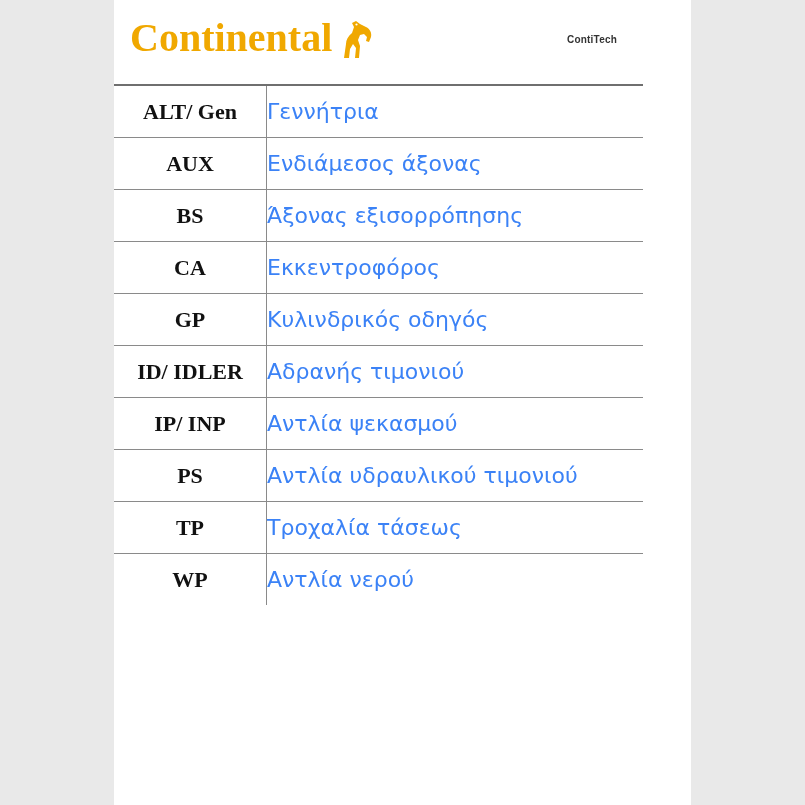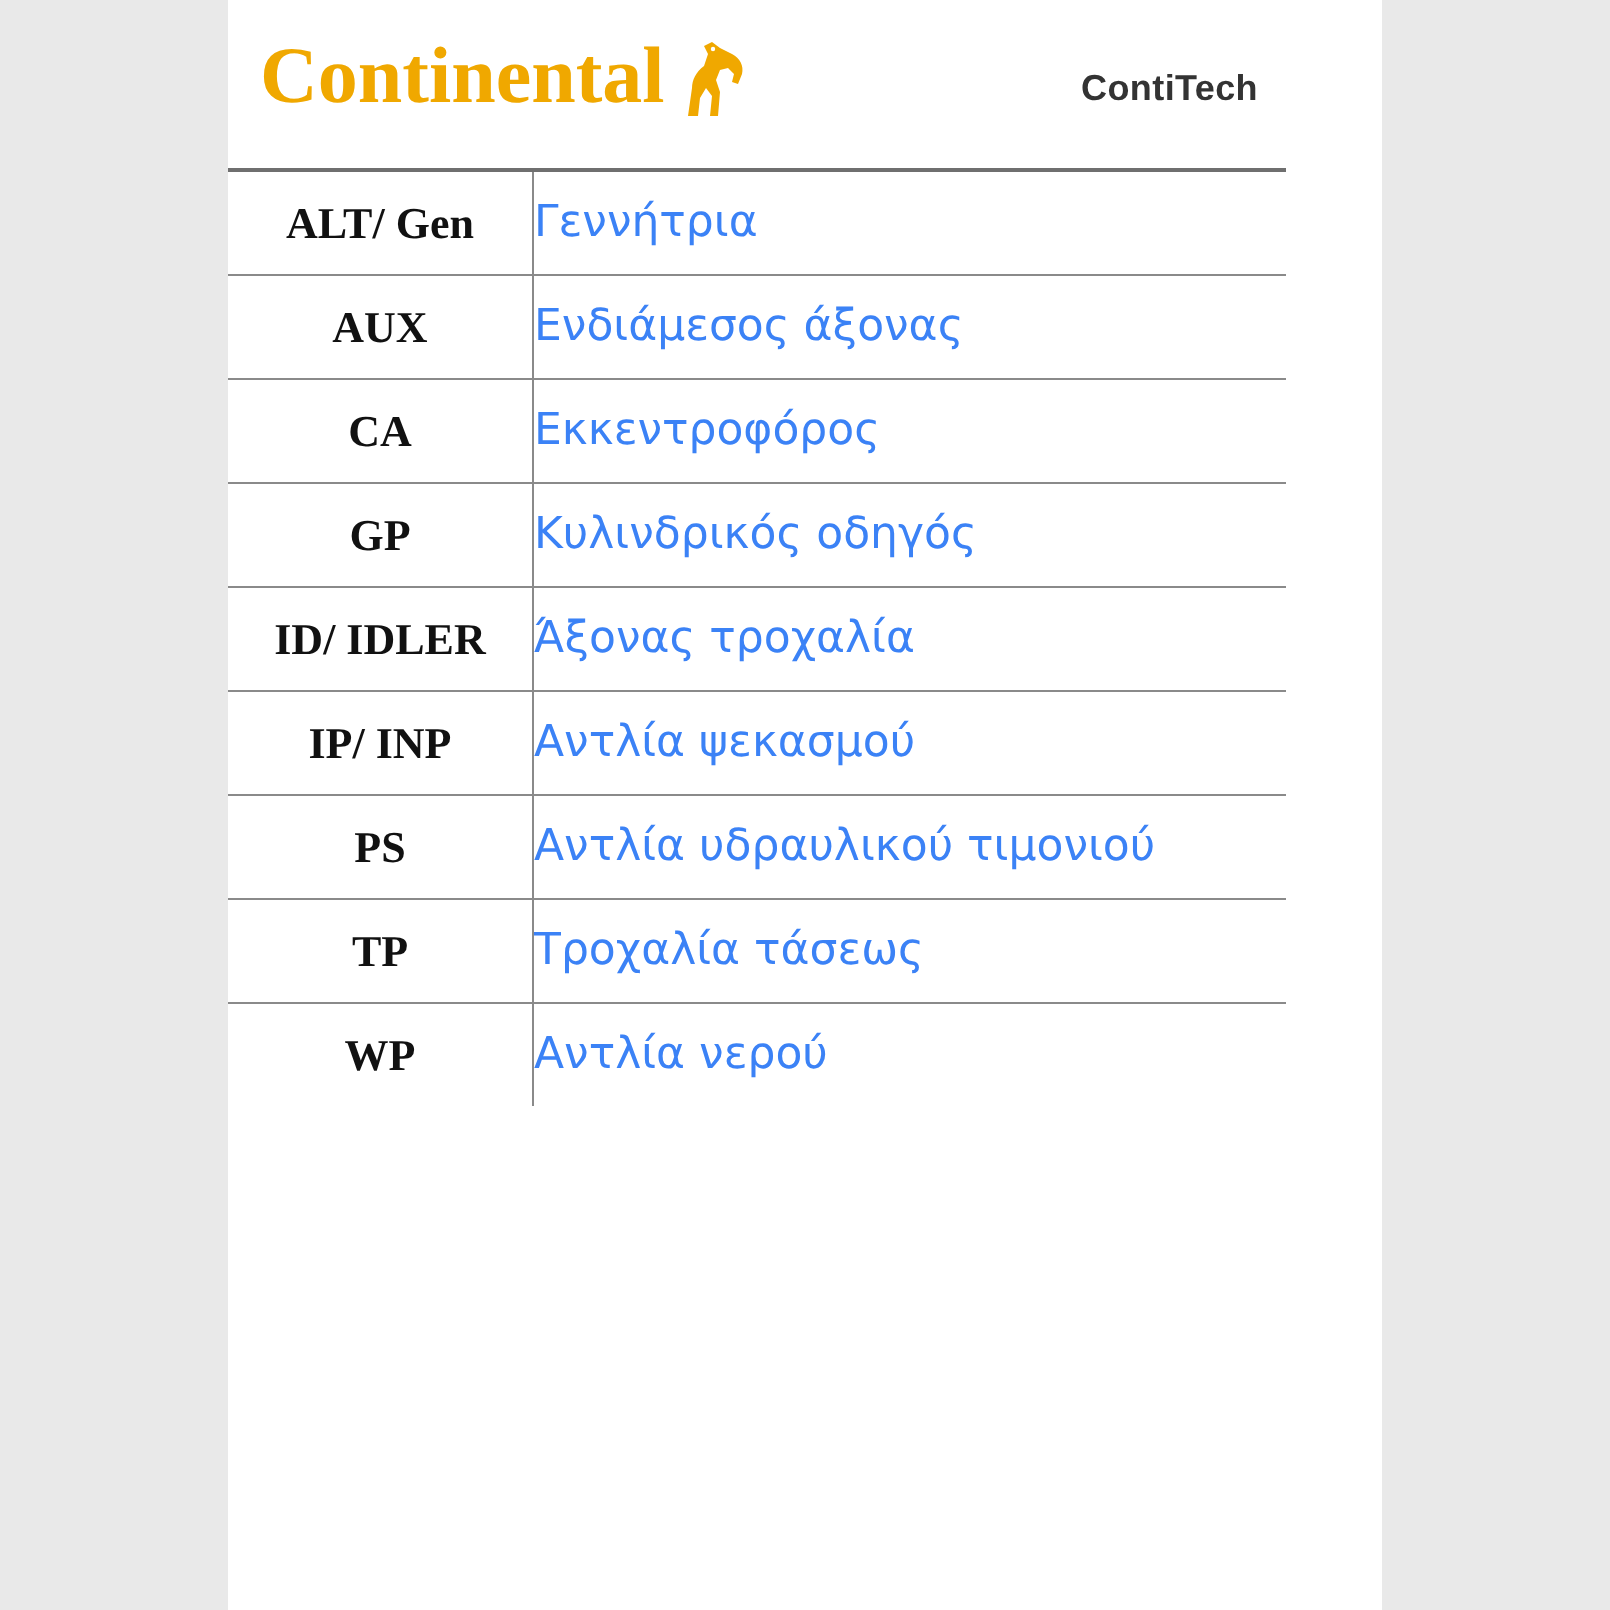--- a/index.html
+++ b/index.html
@@ -58,23 +58,23 @@
     letter-spacing: 0px;
     line-height: 44px;
     white-space: nowrap;
   }
   .logo-horse {
     margin-left: 4px;
     margin-top: 2px;
   }
   .contitech {
     position: absolute;
-    right: 14px;
+    right: 26px;
     top: 34px;
-    font-size: 18px;
+    font-size: 10px;
     font-weight: bold;
     color: #333333;
     letter-spacing: 0.2px;
   }
 
   
   .table {
     width: 100%;
     border-collapse: collapse;
     table-layout: fixed;
@@ -131,30 +131,34 @@
       <tbody>
         <tr>
           <td class="col-code">ALT/ Gen</td>
           <td class="col-desc">Γεννήτρια</td>
         </tr>
         <tr>
           <td class="col-code">AUX</td>
           <td class="col-desc">Ενδιάμεσος άξονας</td>
         </tr>
         <tr>
+          <td class="col-code">BS</td>
+          <td class="col-desc">Άξονας εξισορρόπησης</td>
+        </tr>
+        <tr>
           <td class="col-code">CA</td>
           <td class="col-desc">Εκκεντροφόρος</td>
         </tr>
         <tr>
           <td class="col-code">GP</td>
           <td class="col-desc">Κυλινδρικός οδηγός</td>
         </tr>
         <tr>
           <td class="col-code">ID/ IDLER</td>
-          <td class="col-desc">Άξονας τροχαλία</td>
+          <td class="col-desc">Αδρανής τιμονιού</td>
         </tr>
         <tr>
           <td class="col-code">IP/ INP</td>
           <td class="col-desc">Αντλία ψεκασμού</td>
         </tr>
         <tr>
           <td class="col-code">PS</td>
           <td class="col-desc">Αντλία υδραυλικού τιμονιού</td>
         </tr>
         <tr>

